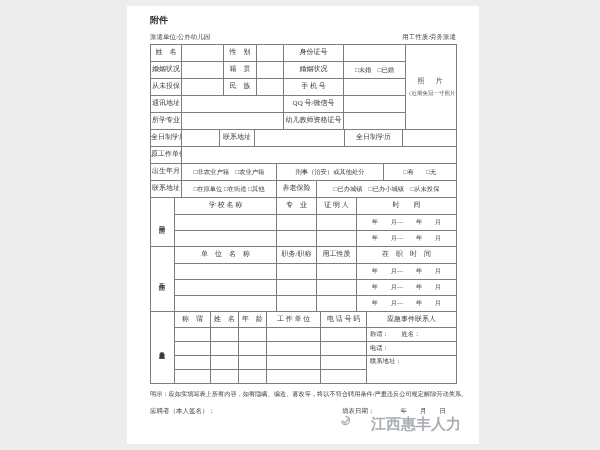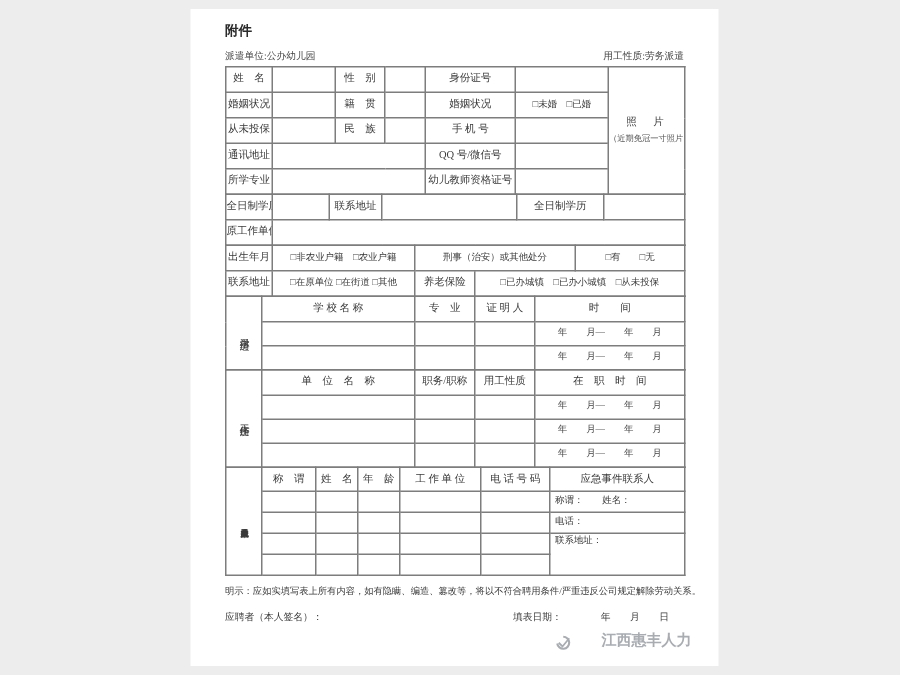--- a/index.html
+++ b/index.html
@@ -19,22 +19,22 @@
   .period{font-size:6.3px;color:#444;}
   .photo div.t{font-size:7px;letter-spacing:2px;}
   .photo div.n{font-size:5.5px;margin-top:4px;color:#555;}
   .vertcell{vertical-align:middle;}
   .vert{writing-mode:vertical-lr;text-orientation:upright;margin:0 auto;
         font-size:6.5px;letter-spacing:1px;color:#3a3a3a;}
   .vert.small{font-size:5.5px;letter-spacing:0;}
   .leftpad{text-align:left;padding-left:3px;font-size:6.3px;}
   .notice{font-size:6.2px;color:#3a3a3a;margin-top:6px;white-space:nowrap;}
   .sigline{display:flex;justify-content:space-between;font-size:6.5px;color:#3a3a3a;margin-top:8px;padding-right:10px;}
-  .watermark{position:absolute;right:18px;bottom:10px;display:flex;align-items:flex-end;gap:20px;
-             color:#a9adb2;font-size:10px;font-weight:bold;}
+  .watermark{position:absolute;right:18px;bottom:10px;display:flex;align-items:flex-start;gap:20px;
+             color:#a9adb2;font-size:15px;font-weight:bold;}
   .watermark svg{display:block;}
 </style>
 </head>
 <body>
 
 <div class="page">
   <div class="inner">
     <div class="attachment">附件</div>
     <div class="subline">
       <span>派遣单位:公办幼儿园</span>

